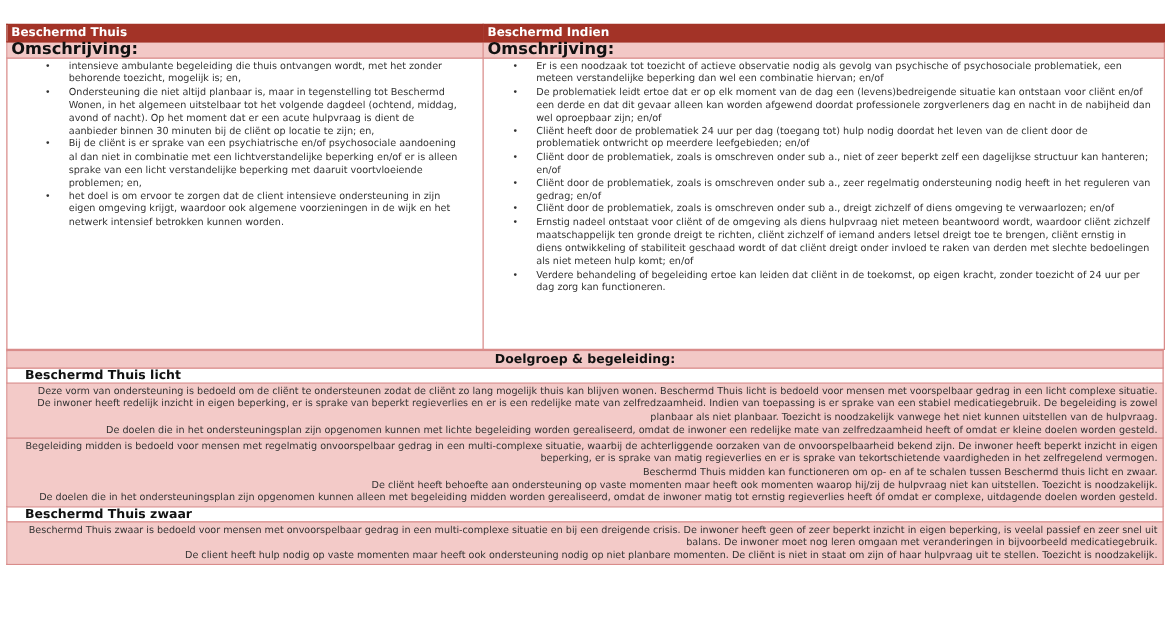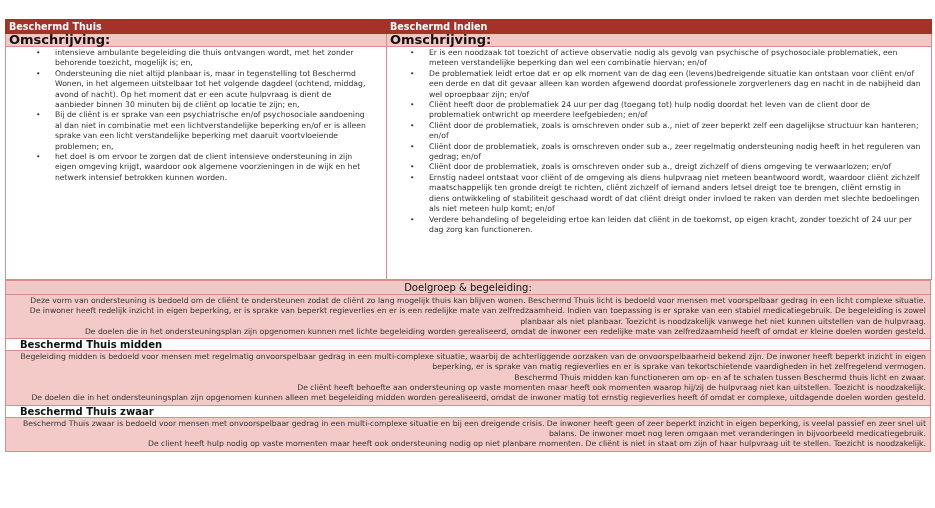--- a/index.html
+++ b/index.html
@@ -17,21 +17,21 @@
   ul { margin:0; padding:0 0 0 0; list-style:none; }
   li { position:relative; font-size:7.7px; line-height:10.4px; color:#333; }
   .left li { padding-left:49px; padding-right:18px; }
   .right li { padding-left:42px; padding-right:8px; }
   li .bullet { position:absolute; top:0; font-size:7.5px; }
   .left li .bullet { left:30px; }
   .right li .bullet { left:23px; }
   .left ul { padding-top:1px; }
   .right ul { padding-top:1px; }
   .dg-hdr { background:#f2c8c6; border:1px solid #d98c8a; text-align:center;
-            font-weight:normal; font-size:10px; height:13px; line-height:13px; color:#111; }
+            font-weight:bold; font-size:10px; height:13px; line-height:13px; color:#111; }
   .sec-title { background:#fff; border:1px solid #d98c8a; font-weight:bold;
                font-size:10px; height:11px; line-height:11px; padding-left:14px; color:#111; }
   .sec-body { background:#f3cac8; border:1px solid #d98c8a; padding:1px 4px 1px 14px;
               font-size:7.7px; line-height:10.3px; color:#333; }
   .sec-body p { margin:0;text-align:right; }
 </style>
 </head>
 <body>
 
 <div class="doc">
@@ -74,29 +74,29 @@
   </tbody>
     </table>
 
   <table>
     <tbody>
         <tr>
           <td class="dg-hdr">Doelgroep &amp; begeleiding:</td>
         </tr>
 
     <tr>
+          <td class="sec-title">Beschermd Thuis licht</td>
+        </tr>
+    <tr>
           <td class="sec-body">
       <p>Deze vorm van ondersteuning is bedoeld om de cliënt te ondersteunen zodat de cliënt zo lang mogelijk thuis kan blijven wonen. Beschermd Thuis licht is bedoeld voor mensen met voorspelbaar gedrag in een licht complexe situatie. De inwoner heeft redelijk inzicht in eigen beperking, er is sprake van beperkt regieverlies en er is een redelijke mate van zelfredzaamheid. Indien van toepassing is er sprake van een stabiel medicatiegebruik. De begeleiding is zowel planbaar als niet planbaar. Toezicht is noodzakelijk vanwege het niet kunnen uitstellen van de hulpvraag.</p>
       <p>De doelen die in het ondersteuningsplan zijn opgenomen kunnen met lichte begeleiding worden gerealiseerd, omdat de inwoner een redelijke mate van zelfredzaamheid heeft of omdat er kleine doelen worden gesteld.</p>
     </td>
         </tr>
 
-    <tr>
-          <td class="sec-title">Beschermd Thuis midden</td>
-        </tr>
     <tr>
           <td class="sec-body">
       <p>Begeleiding midden is bedoeld voor mensen met regelmatig onvoorspelbaar gedrag in een multi-complexe situatie, waarbij de achterliggende oorzaken van de onvoorspelbaarheid bekend zijn. De inwoner heeft beperkt inzicht in eigen beperking, er is sprake van matig regieverlies en er is sprake van tekortschietende vaardigheden in het zelfregelend vermogen.</p>
       <p>Beschermd Thuis midden kan functioneren om op- en af te schalen tussen Beschermd thuis licht en zwaar.</p>
       <p>De cliënt heeft behoefte aan ondersteuning op vaste momenten maar heeft ook momenten waarop hij/zij de hulpvraag niet kan uitstellen. Toezicht is noodzakelijk.</p>
       <p>De doelen die in het ondersteuningsplan zijn opgenomen kunnen alleen met begeleiding midden worden gerealiseerd, omdat de inwoner matig tot ernstig regieverlies heeft óf omdat er complexe, uitdagende doelen worden gesteld.</p>
     </td>
         </tr>
 
     <tr>

